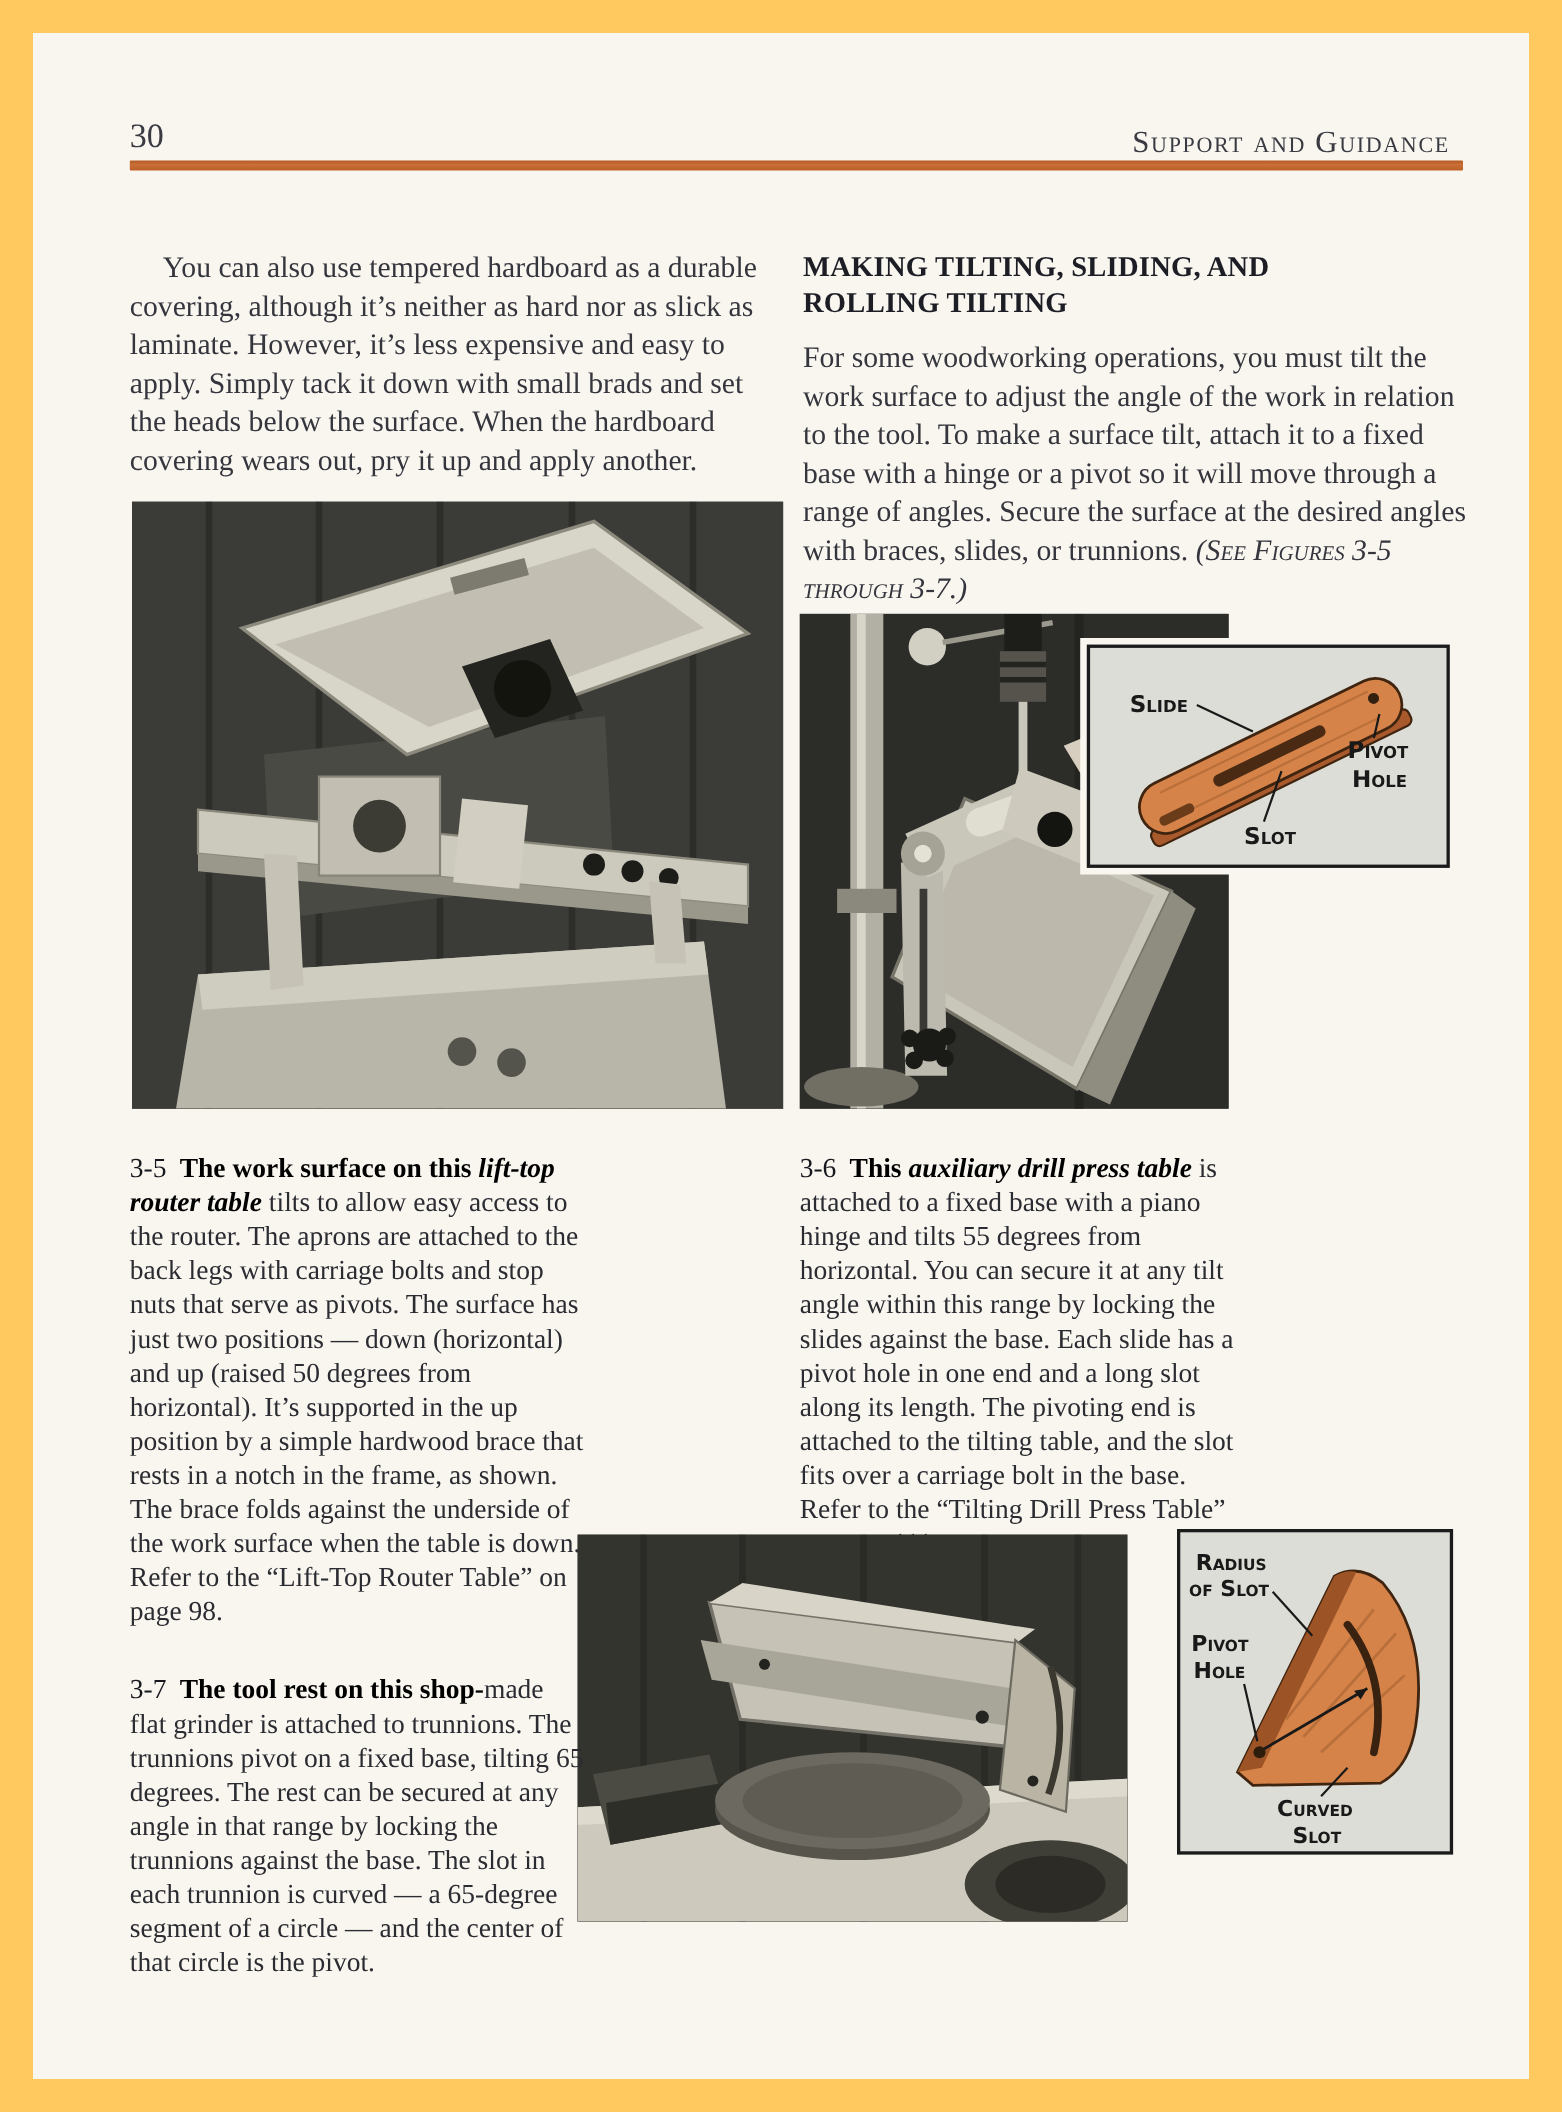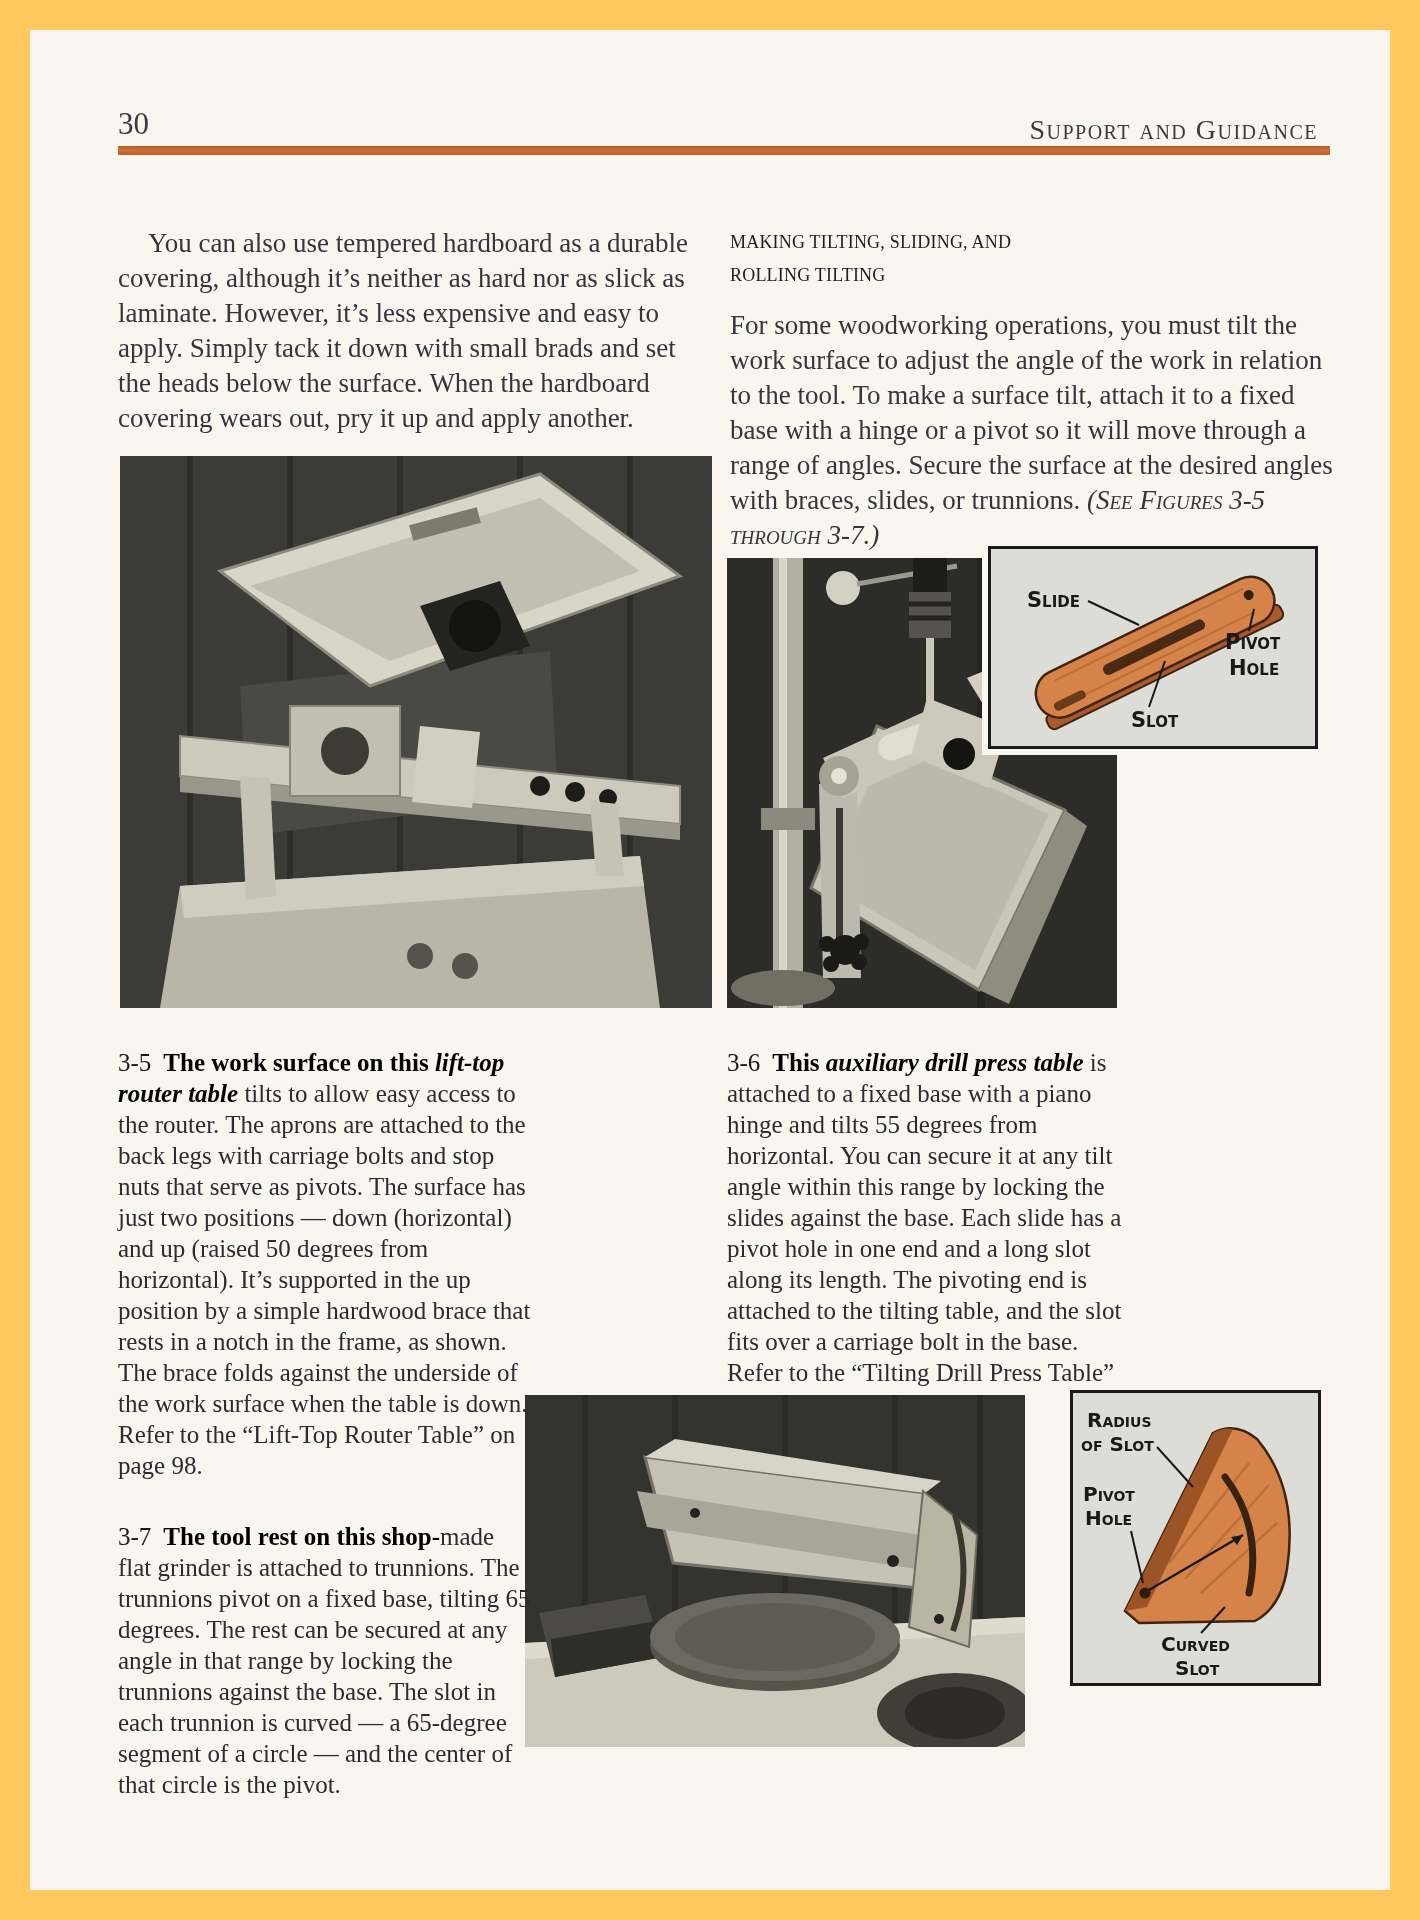--- a/index.html
+++ b/index.html
@@ -19,39 +19,39 @@
   .page-number{left:88px;top:76px;font-size:31px;color:#3a3a42;}
   .running-head{top:84px;right:72px;font-size:28px;color:#3a3a42;
     font-variant:small-caps;letter-spacing:1.5px;}
   .head-rule{left:88px;top:116px;width:1212px;height:9px;
     background:linear-gradient(#b55a24,#c96f38 40%,#bd6028);border-radius:1px;}
   
   .bodycol{font-size:27px;line-height:35px;color:#35353d;}
   .col-left{left:88px;top:196px;width:585px;}
   .col-right{left:700px;top:196px;width:604px;}
   .indent{text-indent:30px;}
-  .sec-head{font-weight:normal;color:#1d1d26;font-size:18px;line-height:33px;
+  .sec-head{font-weight:bold;color:#1d1d26;font-size:26px;line-height:33px;
     font-family:"Liberation Serif",serif;letter-spacing:.2px;margin-bottom:16px;}
   .see-ref{font-variant:small-caps;font-style:italic;}
   
   .caption{font-size:25px;line-height:31px;color:#2b2b32;}
   .cap35{left:88px;top:992px;width:414px;}
   .cap36{left:697px;top:992px;width:398px;}
   .cap37{left:88px;top:1466px;width:414px;}
   .fig-num{font-weight:normal;color:#17171e;margin-right:12px;}
   .cap-b{font-weight:bold;color:#000000;}
   
   .photo{background:#32322e;overflow:hidden;}
   .photo svg{display:block;}
   .photo1{left:90px;top:426px;width:592px;height:552px;}
   .photo2{left:697px;top:528px;width:390px;height:450px;}
   .photo3{left:495px;top:1365px;width:500px;height:352px;}
   .inset{background:#DDDDD7;border:3px solid #1b1b1b;
     box-shadow:0 0 0 6px #F8F6EF;}
-  .inset1{left:958px;top:516px;width:324px;height:197px;}
+  .inset1{left:958px;top:556px;width:324px;height:197px;}
   .inset2{left:1040px;top:1360px;width:245px;height:290px;}
   .hand{font-family:"DejaVu Sans",sans-serif;font-variant:small-caps;
     font-weight:700;fill:#191919;}
 </style>
 </head>
 <body>
 
 <div class="page">
 
   <div class="abs page-number">30</div>

